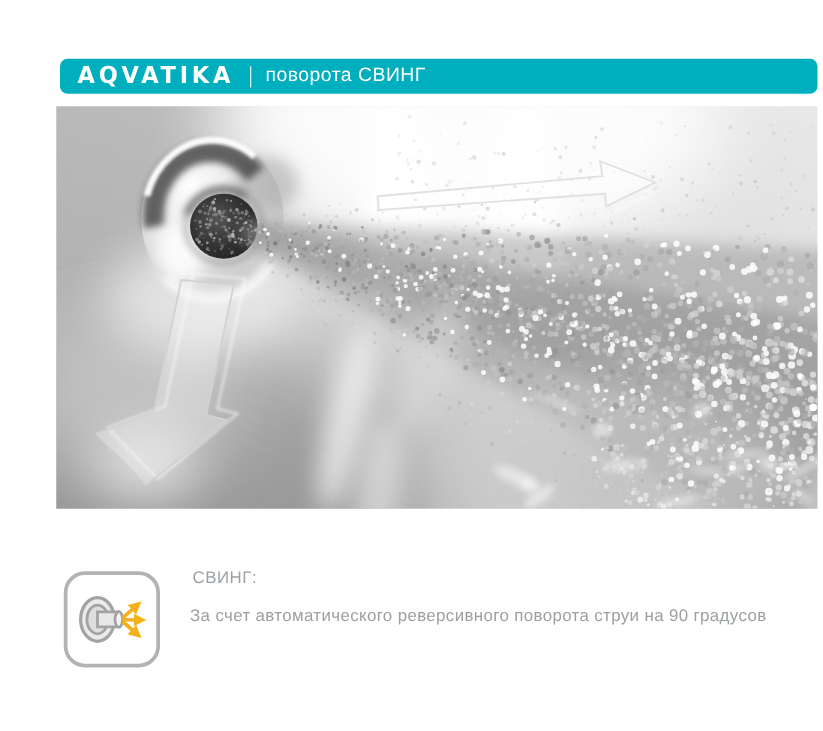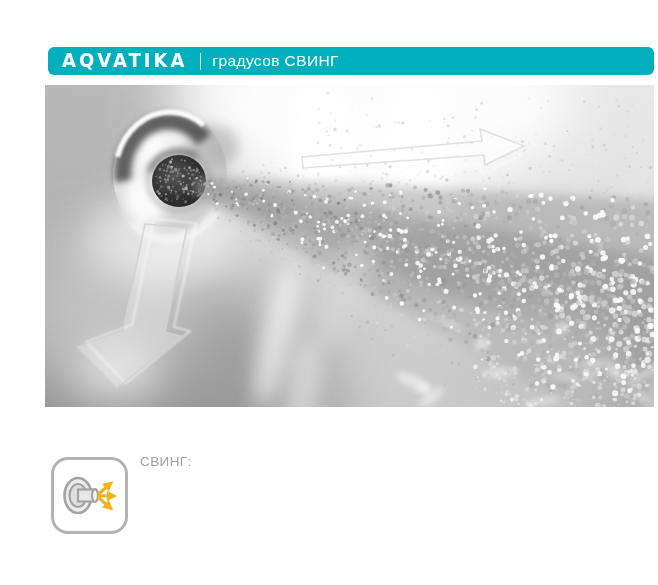--- a/index.html
+++ b/index.html
@@ -8,33 +8,33 @@
   .brandbar{position:absolute;left:48px;top:33px;width:606px;height:28px;border-radius:6px;
     display:flex;align-items:center;padding-left:14px;box-sizing:border-box;color:#fff;margin-top:14px;}
   .logo{font-family:"DejaVu Sans",sans-serif;font-weight:bold;font-size:18px;letter-spacing:3px;
     transform:scaleY(1.04);padding-bottom:1px;white-space:nowrap;}
   .sep{width:1px;height:17px;background:rgba(255,255,255,.85);margin:0 11px 0 13px;}
   .subtitle{font-size:15.5px;letter-spacing:.4px;white-space:nowrap;}
   .hero{position:absolute;left:45px;top:85px;width:609px;height:322px;margin:0;}
   .hero svg{display:block;overflow:hidden;}
   .feature-icon{position:absolute;left:51px;top:457px;width:71px;height:71px;background:#fff;
     border:3px solid #b3b3b3;border-radius:17px;}
-  .feature-title{position:absolute;left:140px;top:454px;font-size:13.5px;letter-spacing:.4px;}
+  .feature-title{position:absolute;left:154px;top:454px;font-size:13.5px;letter-spacing:.4px;}
   .feature-desc{position:absolute;left:152px;top:484px;font-size:13.5px;line-height:17px;
     letter-spacing:.3px;margin:0;}
 </style>
 </head>
 <body>
 
 <div class="page">
 
   <header class="brandbar" style="background:#00afbe;">
     <div class="logo">AQVATIKA</div>
     <div class="sep"></div>
-    <div class="subtitle">градусов СВИНГ</div>
+    <div class="subtitle">поворота СВИНГ</div>
   </header>
 
   <figure class="hero">
     <svg width="609" height="322" viewBox="0 0 609 322">
       <defs>
         <linearGradient id="bgV" x1="0" y1="0" x2="0" y2="1">
           <stop offset="0" stop-color="#d6d6d6"></stop>
             <stop offset="0.55" stop-color="#c6c6c6"></stop>
           <stop offset="1" stop-color="#b4b4b4"></stop>
         </linearGradient>
@@ -2568,16 +2568,16 @@
       <g stroke="#f3b11c" stroke-width="3" stroke-linecap="round">
         <line x1="45" y1="33.5" x2="56.5" y2="23.5" marker-end="url(#ah)"></line>
         <line x1="45.5" y1="35.8" x2="59.5" y2="36" marker-end="url(#ah)"></line>
         <line x1="45" y1="38" x2="56.5" y2="48" marker-end="url(#ah)"></line>
       </g>
     </svg>
   </div>
 
   <div class="feature-title" style="color:#9ca0a3;">СВИНГ:</div>
   <p class="feature-desc" style="color:#9ca0a3;">
-    <br>
+    <span>За счет автоматического реверсивного поворота струи на 90 градусов</span><br>
   </p>
 
 </div>
 
 </body></html>

